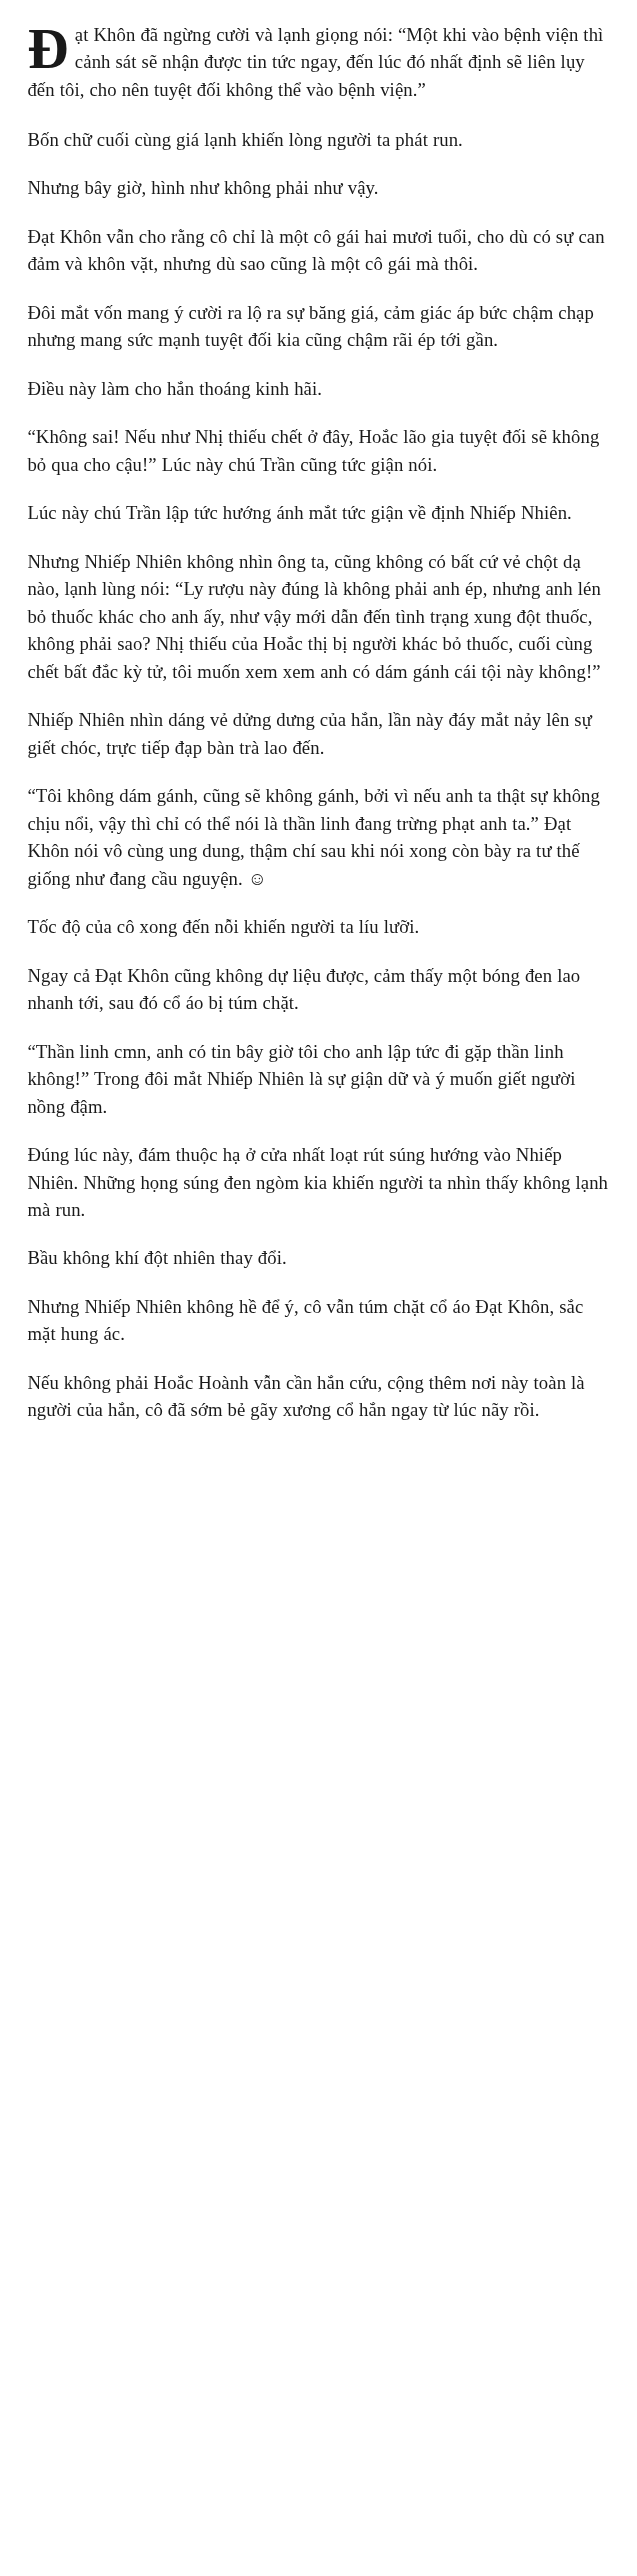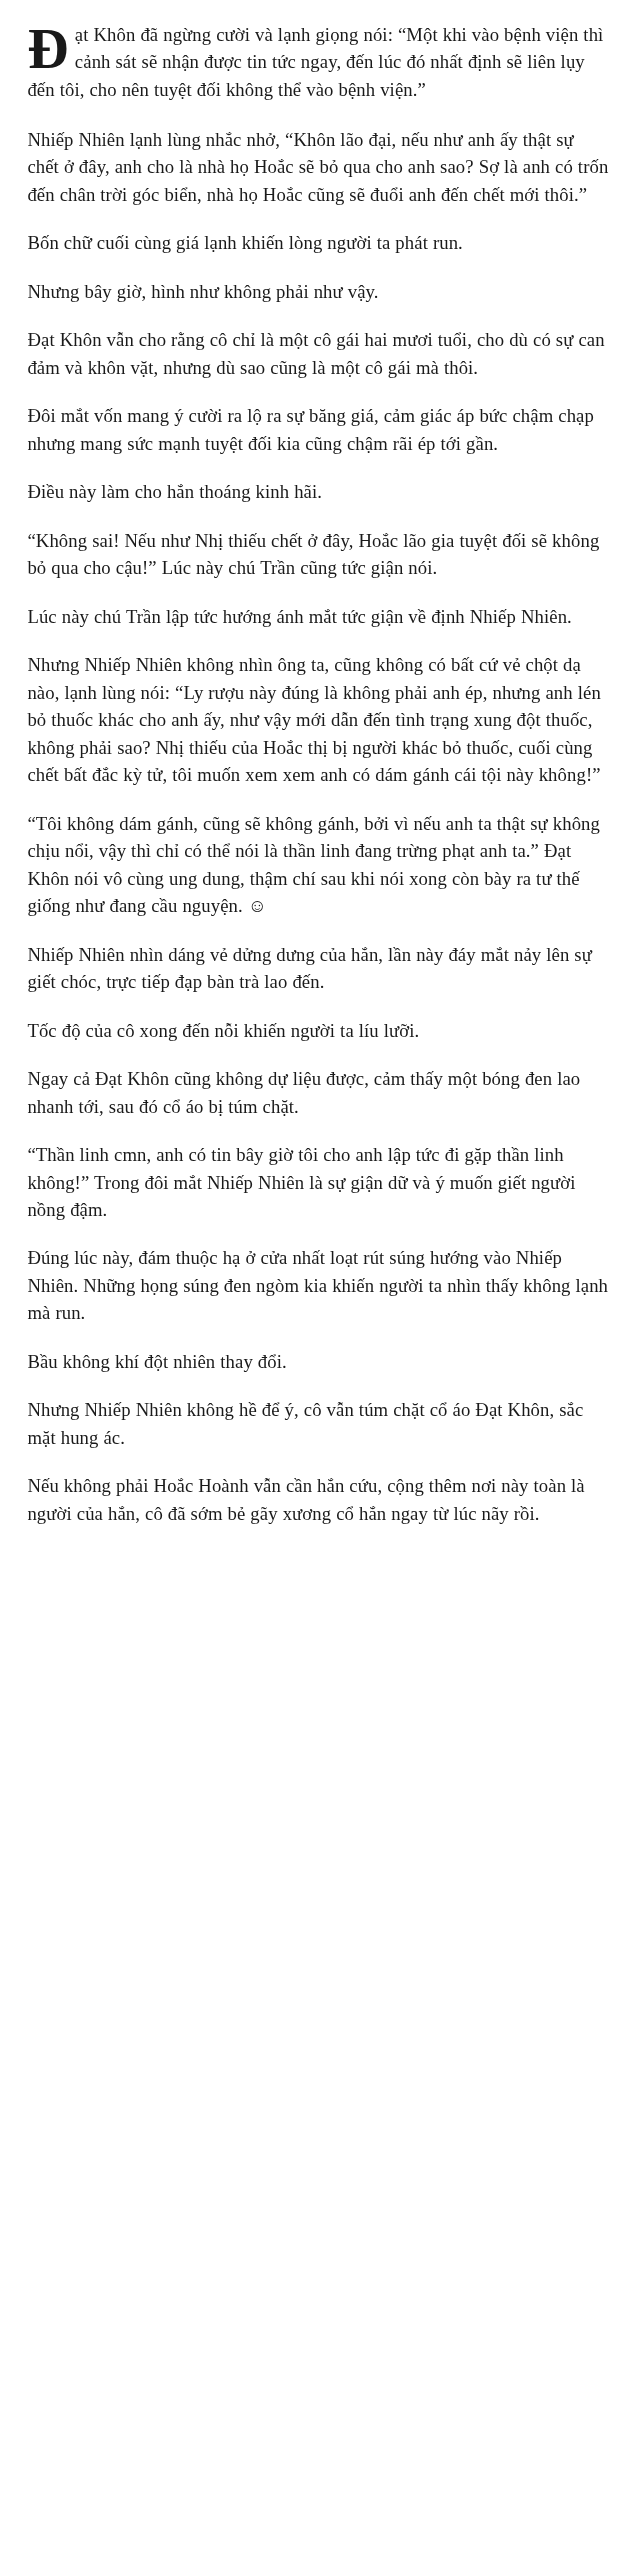--- a/index.html
+++ b/index.html
@@ -47,31 +47,30 @@
 </style>
 </head>
 <body>
 
 <div id="page">
 
   <p class="para first">
     <span class="dropcap">Đ</span><span>ạt Khôn đã ngừng cười và lạnh giọng nói: “Một khi vào bệnh viện thì cảnh sát sẽ nhận được tin tức ngay, đến lúc đó nhất định sẽ liên lụy đến tôi, cho nên tuyệt đối không thể vào bệnh viện.”</span>
   </p>
 
-  <p class="para">Nhiếp Nhiên lạnh lùng nhắc nhở, “Khôn lão đại, nếu như anh ấy thật sự chết ở đây, anh cho là nhà họ Hoắc sẽ bỏ qua cho anh sao? Sợ là anh có trốn đến chân trời góc biển, nhà họ Hoắc cũng sẽ đuổi anh đến chết mới thôi.”</p>
   <p class="para">Bốn chữ cuối cùng giá lạnh khiến lòng người ta phát run.</p>
   <p class="para">Nhưng bây giờ, hình như không phải như vậy.</p>
   <p class="para">Đạt Khôn vẫn cho rằng cô chỉ là một cô gái hai mươi tuổi, cho dù có sự can đảm và khôn vặt, nhưng dù sao cũng là một cô gái mà thôi.</p>
   <p class="para">Đôi mắt vốn mang ý cười ra lộ ra sự băng giá, cảm giác áp bức chậm chạp nhưng mang sức mạnh tuyệt đối kia cũng chậm rãi ép tới gần.</p>
   <p class="para">Điều này làm cho hắn thoáng kinh hãi.</p>
   <p class="para">“Không sai! Nếu như Nhị thiếu chết ở đây, Hoắc lão gia tuyệt đối sẽ không bỏ qua cho cậu!” Lúc này chú Trần cũng tức giận nói.</p>
   <p class="para">Lúc này chú Trần lập tức hướng ánh mắt tức giận về định Nhiếp Nhiên.</p>
   <p class="para">Nhưng Nhiếp Nhiên không nhìn ông ta, cũng không có bất cứ vẻ chột dạ nào, lạnh lùng nói: “Ly rượu này đúng là không phải anh ép, nhưng anh lén bỏ thuốc khác cho anh ấy, như vậy mới dẫn đến tình trạng xung đột thuốc, không phải sao? Nhị thiếu của Hoắc thị bị người khác bỏ thuốc, cuối cùng chết bất đắc kỳ tử, tôi muốn xem xem anh có dám gánh cái tội này không!”</p>
+  <p class="para">Nhiếp Nhiên nhìn dáng vẻ dửng dưng của hắn, lần này đáy mắt nảy lên sự giết chóc, trực tiếp đạp bàn trà lao đến.</p>
   <p class="para">“Tôi không dám gánh, cũng sẽ không gánh, bởi vì nếu anh ta thật sự không chịu nổi, vậy thì chỉ có thể nói là thần linh đang trừng phạt anh ta.” Đạt Khôn nói vô cùng ung dung, thậm chí sau khi nói xong còn bày ra tư thế giống như đang cầu nguyện. ☺</p>
-  <p class="para">Nhiếp Nhiên nhìn dáng vẻ dửng dưng của hắn, lần này đáy mắt nảy lên sự giết chóc, trực tiếp đạp bàn trà lao đến.</p>
   <p class="para">Tốc độ của cô xong đến nỗi khiến người ta líu lưỡi.</p>
   <p class="para">Ngay cả Đạt Khôn cũng không dự liệu được, cảm thấy một bóng đen lao nhanh tới, sau đó cổ áo bị túm chặt.</p>
   <p class="para">“Thần linh cmn, anh có tin bây giờ tôi cho anh lập tức đi gặp thần linh không!” Trong đôi mắt Nhiếp Nhiên là sự giận dữ và ý muốn giết người nồng đậm.</p>
   <p class="para">Đúng lúc này, đám thuộc hạ ở cửa nhất loạt rút súng hướng vào Nhiếp Nhiên. Những họng súng đen ngòm kia khiến người ta nhìn thấy không lạnh mà run.</p>
   <p class="para">Bầu không khí đột nhiên thay đổi.</p>
   <p class="para">Nhưng Nhiếp Nhiên không hề để ý, cô vẫn túm chặt cổ áo Đạt Khôn, sắc mặt hung ác.</p>
   <p class="para">Nếu không phải Hoắc Hoành vẫn cần hắn cứu, cộng thêm nơi này toàn là người của hắn, cô đã sớm bẻ gãy xương cổ hắn ngay từ lúc nãy rồi.</p>
 
 </div>
 

